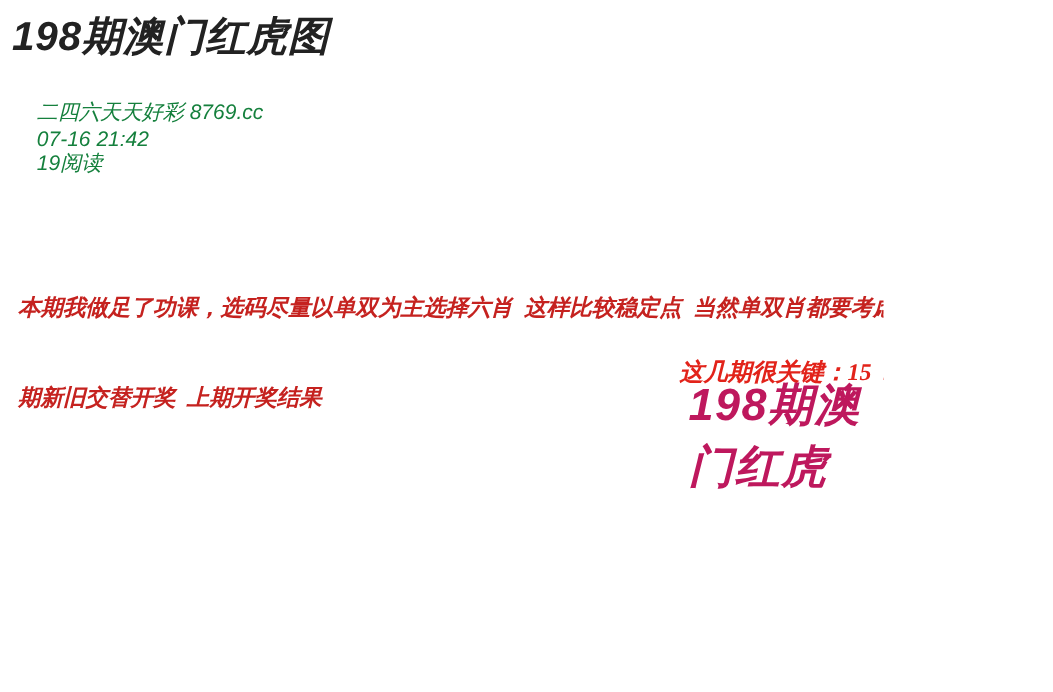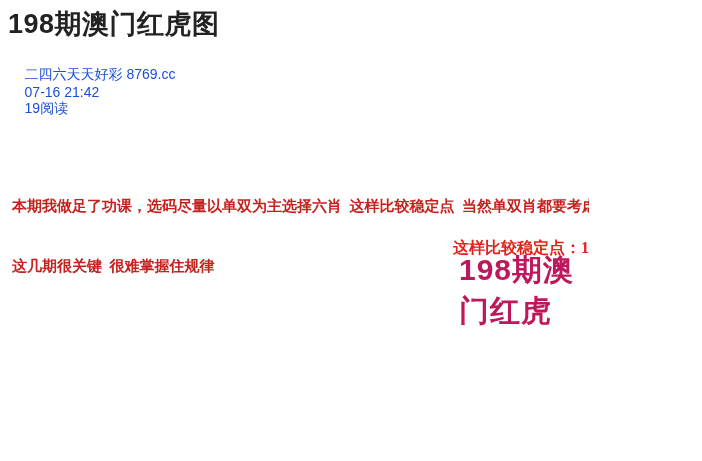--- a/index.html
+++ b/index.html
@@ -4,35 +4,36 @@
 <style>
   * { margin: 0; padding: 0; box-sizing: border-box; }
   html, body { background: #ffffff; }
   .canvas {
     position: relative;
     width: 589px;
     height: 461px;
     background: #ffffff;
     overflow: hidden;
     font-family: "Liberation Sans", sans-serif;
+    font-style: italic;
   }
   .page-title {
     position: absolute;
     left: 8px; top: 6px;
     font-family: "Liberation Sans", sans-serif;
     font-size: 27px;
     font-weight: 700;
     color: #222222;
     letter-spacing: 0.5px;
   }
   .meta {
     position: absolute;
     left: 9px; top: 50px;
     font-size: 14px;
-    color: #1d4ed8;
+    color: #15803d;
     white-space: pre;
   }
   .meta span { margin-right: 14px; }
   
   .content {
     position: absolute;
     left: 12px; top: 88px;
     width: 560px;
     font-family: "Liberation Serif", "DejaVu Serif", serif;
     font-weight: 700;
@@ -74,21 +75,21 @@
   <div class="meta">
     <span>二四六天天好彩 8769.cc</span>
     <span>07-16 21:42</span>
     <span>19阅读</span>
   </div>
 
   <div class="content">
 
     <div class="para">
       <div>本期我做足了功课，选码尽量以单双为主选择六肖  这样比较稳定点  当然单双肖都要考虑  这样就避免</div>
-      <div>这几期很关键  很难掌握住规律</div>
+      <div>期新旧交替开奖  上期开奖结果</div>
     </div>
 
     
 
     
 
     
     
 
     
@@ -96,18 +97,18 @@
 
     
 
     
     
 
     
   </div>
 
   <div class="last-draw">
-    <span>这样比较稳定点：</span><span>15  25  10  43  12  24+34</span>
+    <span>这几期很关键：</span><span>15  25  10  43  12  24+34</span>
   </div>
 
   <div class="big-title">198期澳门红虎</div>
 
 </div>
 
 </body></html>

